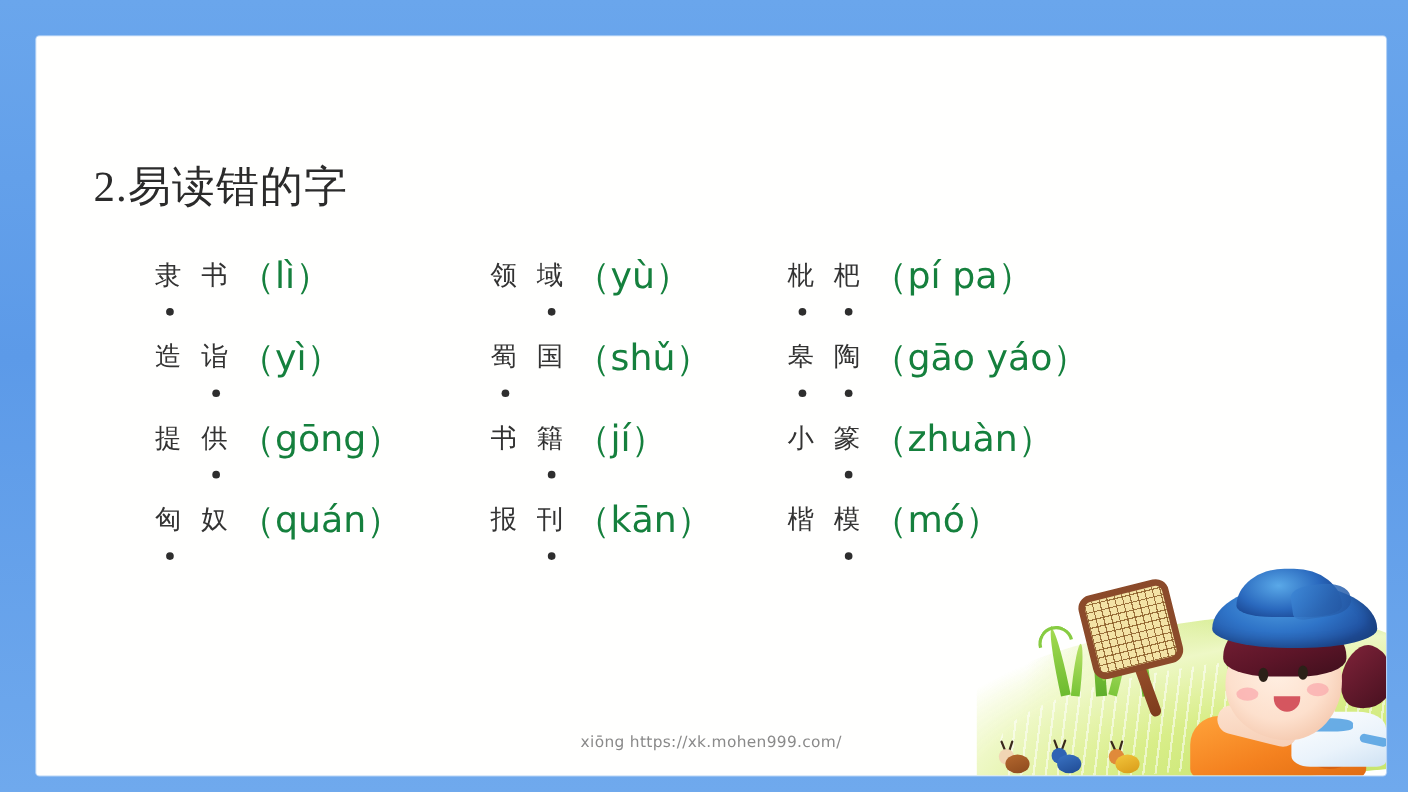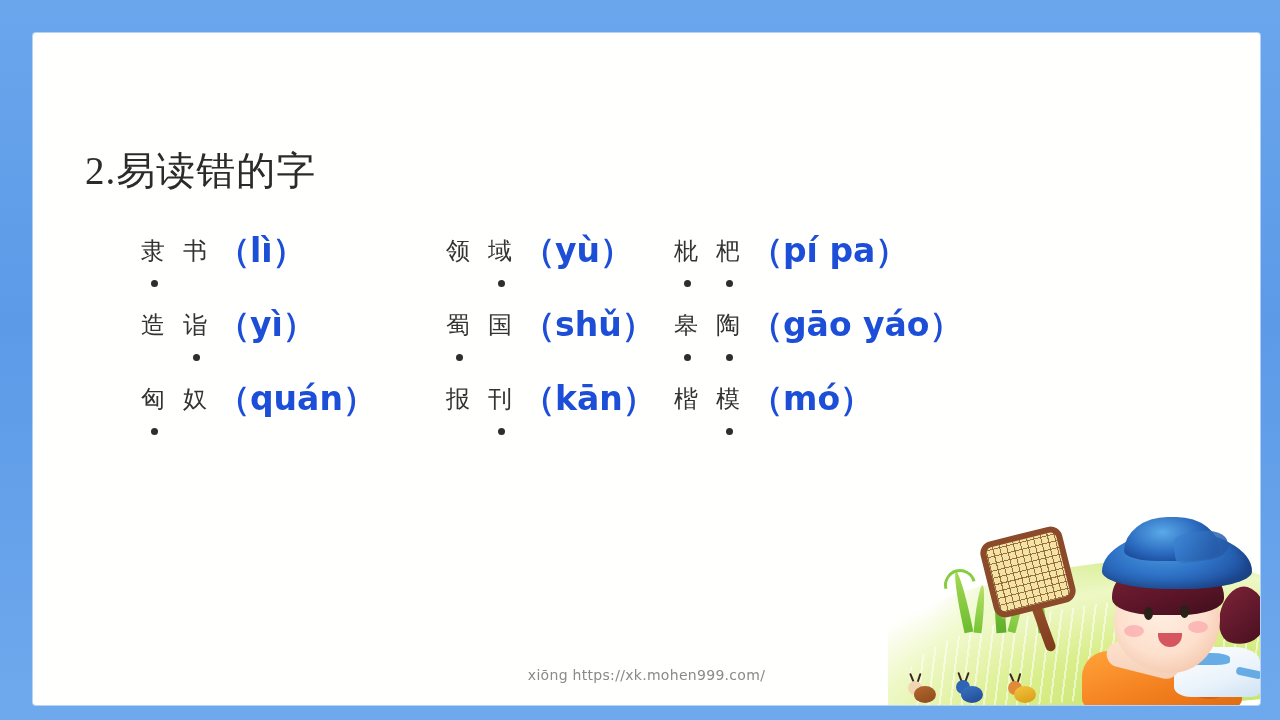--- a/index.html
+++ b/index.html
@@ -31,42 +31,42 @@
   .grid{
     position:absolute;left:100px;top:193px;width:1000px;
   }
   .row{ position:relative;height:74px; }
   .cell{
     position:absolute;top:0;
     white-space:nowrap;
   }
   .cell.c1{ left:0px; }
   .cell.c2{ left:281px;margin-left:24px; }
-  .cell.c3{ left:533px; }
+  .cell.c3{ left:575px; }
 
   .word{
     position:relative;display:inline-block;
     font-size:24px;line-height:50px;color:#333333;
     letter-spacing:2px;vertical-align:top;
     font-family:"Liberation Serif","DejaVu Serif",serif;
   }
   .word .ch{
     position:relative;display:inline-block;width:42px;text-align:center;
   }
   .word .ch.mark::after{
     content:"";position:absolute;left:50%;top:54px;
     width:7px;height:7px;margin-left:-3.5px;border-radius:50%;
     background:#2e2e2e;
   }
   .pinyin{
     display:inline-block;vertical-align:top;
-    font-size:33px;line-height:50px;color:#1d4ed8;
+    font-size:33px;line-height:50px;color:#15803d;
     letter-spacing:0px;
     font-family:"DejaVu Sans","Liberation Sans",sans-serif;
-    font-weight:700;
+    font-weight:400;
   }
 
   
   .art{
     position:absolute;right:0;bottom:0;width:372px;height:190px;
     overflow:hidden;pointer-events:none;
   }
   .hill{
     position:absolute;left:-30px;bottom:-10px;width:440px;height:150px;
     background:
@@ -252,20 +252,25 @@
         <div class="cell c1"><span class="word"><span class="ch mark">隶</span><span class="ch">书</span></span><span class="pinyin">（lì）</span></div>
         <div class="cell c2"><span class="word"><span class="ch">领</span><span class="ch mark">域</span></span><span class="pinyin">（yù）</span></div>
         <div class="cell c3"><span class="word"><span class="ch mark">枇</span><span class="ch mark">杷</span></span><span class="pinyin">（pí pa）</span></div>
       </div>
       <div class="row">
         <div class="cell c1"><span class="word"><span class="ch">造</span><span class="ch mark">诣</span></span><span class="pinyin">（yì）</span></div>
         <div class="cell c2"><span class="word"><span class="ch mark">蜀</span><span class="ch">国</span></span><span class="pinyin">（shǔ）</span></div>
         <div class="cell c3"><span class="word"><span class="ch mark">皋</span><span class="ch mark">陶</span></span><span class="pinyin">（gāo yáo）</span></div>
       </div>
       <div class="row">
+        <div class="cell c1"><span class="word"><span class="ch">提</span><span class="ch mark">供</span></span><span class="pinyin">（gōng）</span></div>
+        <div class="cell c2"><span class="word"><span class="ch">书</span><span class="ch mark">籍</span></span><span class="pinyin">（jí）</span></div>
+        <div class="cell c3"><span class="word"><span class="ch">小</span><span class="ch mark">篆</span></span><span class="pinyin">（zhuàn）</span></div>
+      </div>
+      <div class="row">
         <div class="cell c1"><span class="word"><span class="ch mark">匈</span><span class="ch">奴</span></span><span class="pinyin">（quán）</span></div>
         <div class="cell c2"><span class="word"><span class="ch">报</span><span class="ch mark">刊</span></span><span class="pinyin">（kān）</span></div>
         <div class="cell c3"><span class="word"><span class="ch">楷</span><span class="ch mark">模</span></span><span class="pinyin">（mó）</span></div>
       </div>
     </div>
 
     <div class="art">
       <div class="hill"></div>
       <div class="hillstripes"></div>
 

